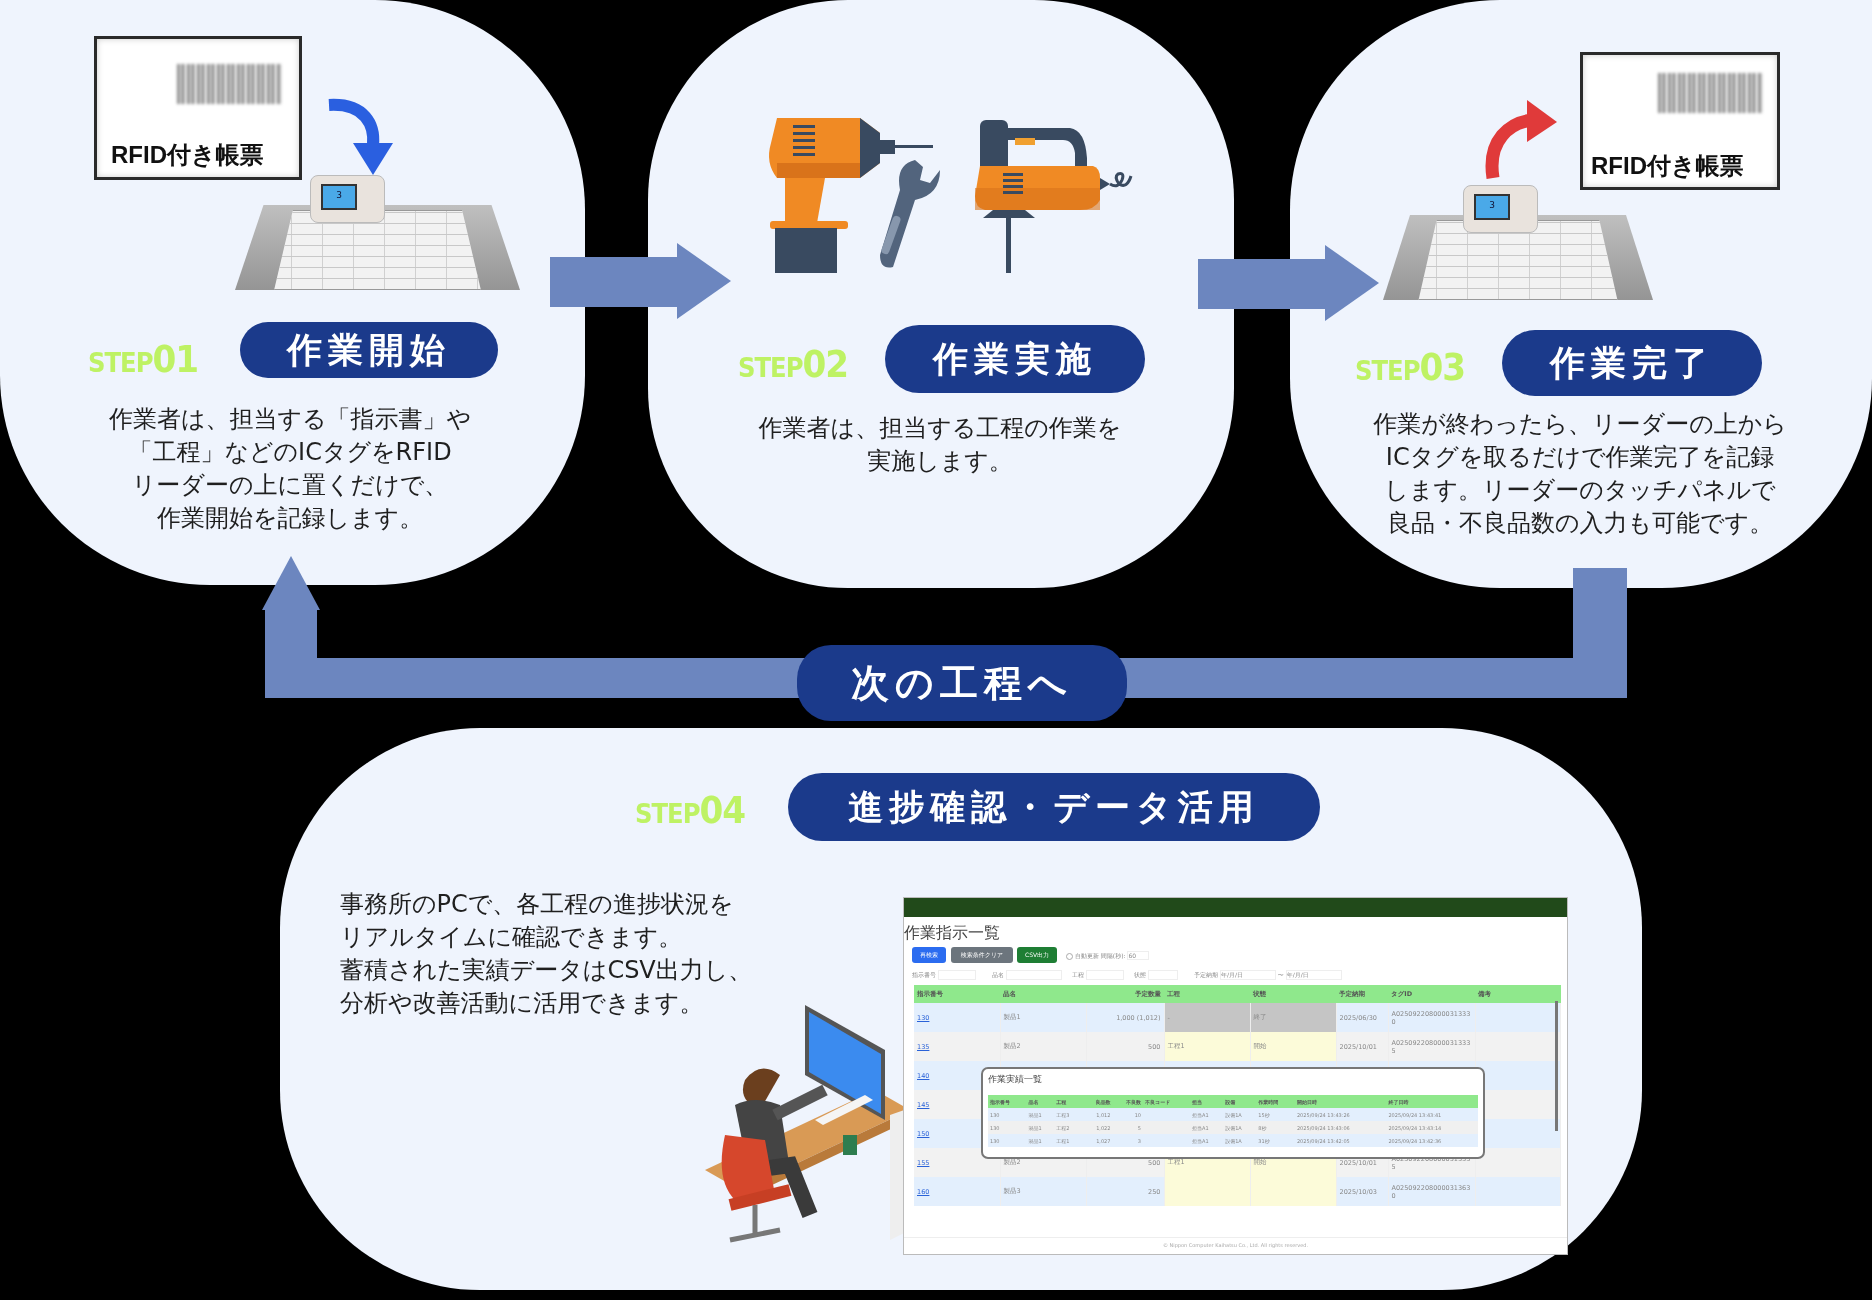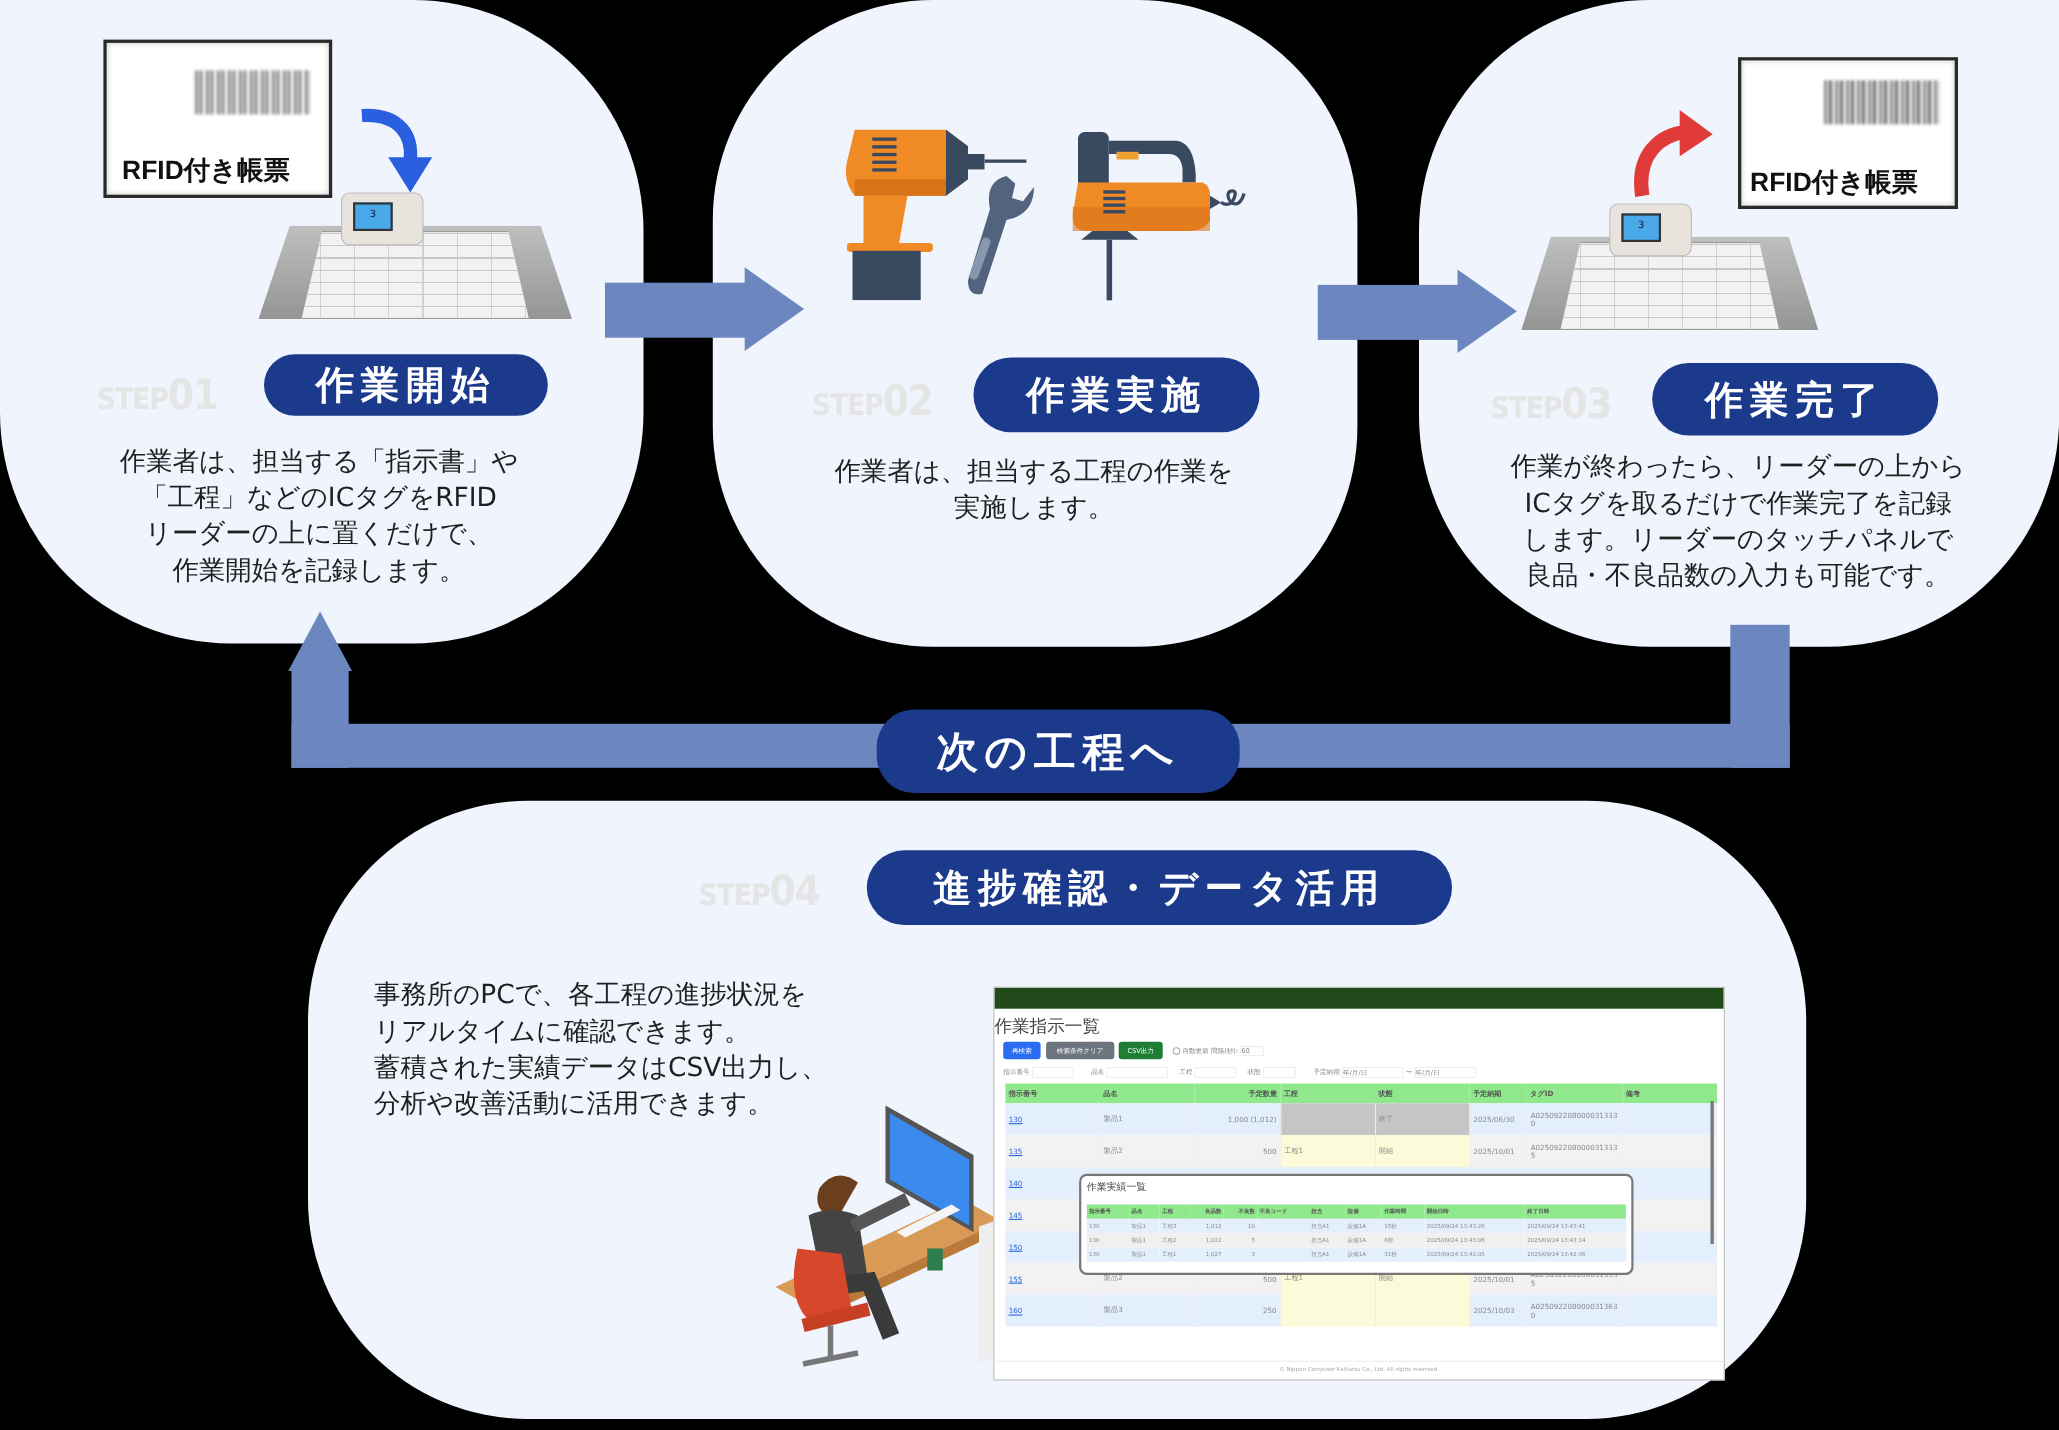--- a/index.html
+++ b/index.html
@@ -14,21 +14,21 @@
 
   
   .arrow-right { position: absolute; }
   .arrow-right .shaft { position: absolute; background: #6c86bf; }
   .arrow-right .head { position: absolute; width: 0; height: 0; border-top: 38px solid transparent; border-bottom: 38px solid transparent; border-left: 54px solid #6c86bf; }
 
   
   .loop { position: absolute; background: #6c86bf; }
   .loop-head { position: absolute; width: 0; height: 0; border-left: 29px solid transparent; border-right: 29px solid transparent; border-bottom: 54px solid #6c86bf; }
 
-  .step-label { position: absolute; font-family: "DejaVu Sans Condensed", "DejaVu Sans", sans-serif; font-weight: bold; color: #e5e5e5; letter-spacing: -1px; }
+  .step-label { position: absolute; font-family: "DejaVu Sans Condensed", "DejaVu Sans", sans-serif; font-weight: bold; color: #bef264; letter-spacing: -1px; }
   .step-label .s { font-size: 27px; }
   .step-label .n { font-size: 38px; }
 
   .pill { position: absolute; background: #1b3a8b; color: #fff; border-radius: 40px; display: flex; align-items: center; justify-content: center; font-weight: bold; font-size: 35px; letter-spacing: 6px; }
 
   .desc { position: absolute; font-size: 24px; line-height: 33px; text-align: center; color: #1f1f1f; white-space: pre-line; }
   .desc-left { text-align: left; }
 
   
   .card { position: absolute; background: #fff; border: 3px solid #2a2a2a; box-shadow: inset 0 0 6px #ccc; }

